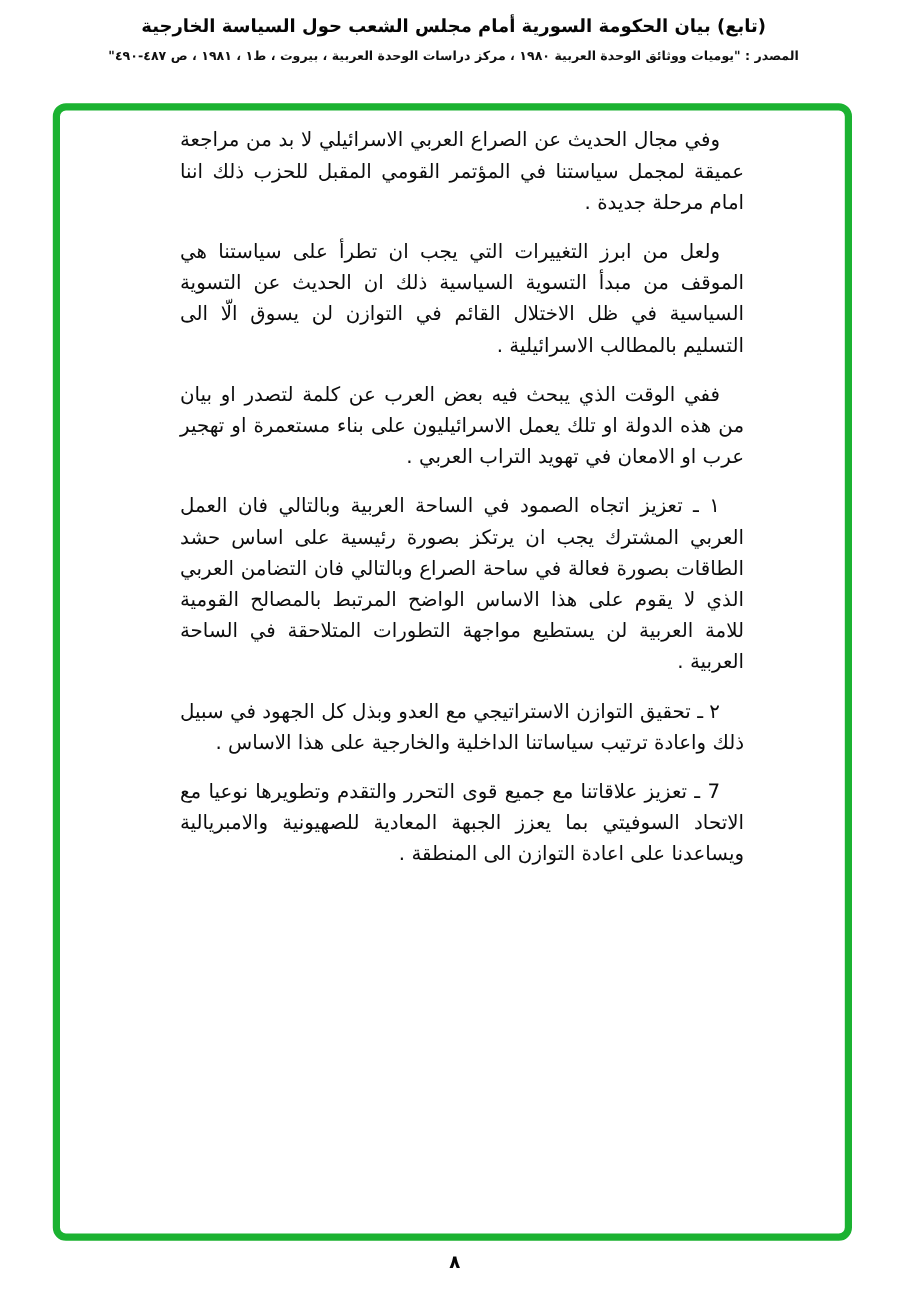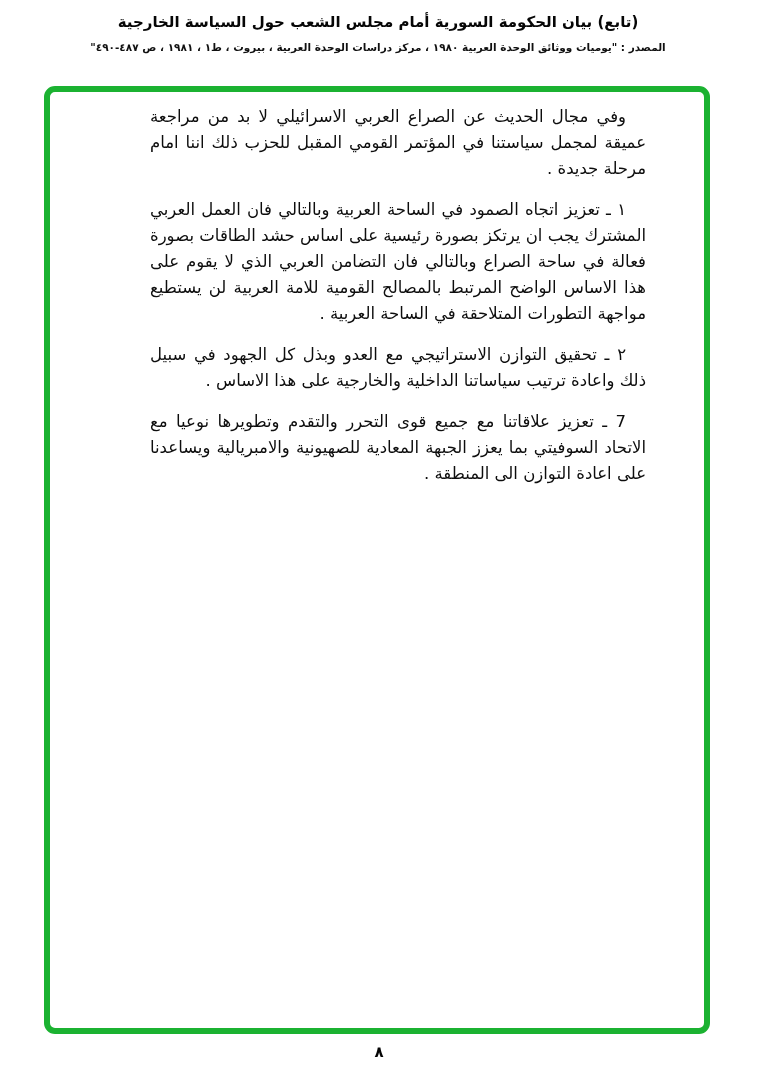--- a/index.html
+++ b/index.html
@@ -44,21 +44,21 @@
     height: 948px;
     box-sizing: border-box;
     border: 6px solid #1bb231;
     border-radius: 11px;
     background: #ffffff;
   }
   .doc-body {
     box-sizing: border-box;
     width: 100%;
     height: 100%;
-    padding: 12px 58px 10px 100px;
+    padding: 12px 84px 10px 100px;
     direction: rtl;
     text-align: justify;
     overflow: hidden;
   }
   .para {
     margin: 0 0 15px 0;
     font-size: 16.5px;
     line-height: 26px;
     text-indent: 20px;
     font-weight: 500;
@@ -81,20 +81,22 @@
 <body>
 
 <div class="header">
   <div class="doc-title">(تابع) بيان الحكومة السورية أمام مجلس الشعب حول السياسة الخارجية</div>
   <div class="doc-source">المصدر :  "يوميات ووثائق الوحدة العربية ١٩٨٠ ، مركز دراسات الوحدة العربية ، بيروت ، ط١ ، ١٩٨١ ، ص ٤٨٧-٤٩٠"</div>
 </div>
 
 <div class="doc-frame">
   <div class="doc-body">
       <p class="para">وفي مجال الحديث عن الصراع العربي الاسرائيلي لا بد من مراجعة عميقة لمجمل سياستنا في المؤتمر القومي المقبل للحزب ذلك اننا امام مرحلة جديدة .</p>
+      <p class="para">ولعل من ابرز التغييرات التي يجب ان تطرأ على سياستنا هي الموقف من مبدأ التسوية السياسية ذلك ان الحديث عن التسوية السياسية في ظل الاختلال القائم في التوازن لن يسوق الّا الى التسليم بالمطالب الاسرائيلية .</p>
+      <p class="para">ففي الوقت الذي يبحث فيه بعض العرب عن كلمة لتصدر او بيان من هذه الدولة او تلك يعمل الاسرائيليون على بناء مستعمرة او تهجير عرب او الامعان في تهويد التراب العربي .</p>
       <p class="para">١ ـ تعزيز اتجاه الصمود في الساحة العربية وبالتالي فان العمل العربي المشترك يجب ان يرتكز بصورة رئيسية على اساس حشد الطاقات بصورة فعالة في ساحة الصراع وبالتالي فان التضامن العربي الذي لا يقوم على هذا الاساس الواضح المرتبط بالمصالح القومية للامة العربية لن يستطيع مواجهة التطورات المتلاحقة في الساحة العربية .</p>
       <p class="para">٢ ـ تحقيق التوازن الاستراتيجي مع العدو وبذل كل الجهود في سبيل ذلك واعادة ترتيب سياساتنا الداخلية والخارجية على هذا الاساس .</p>
       <p class="para">7 ـ تعزيز علاقاتنا مع جميع قوى التحرر والتقدم وتطويرها نوعيا مع الاتحاد السوفيتي بما يعزز الجبهة المعادية للصهيونية والامبريالية ويساعدنا على اعادة التوازن الى المنطقة .</p>
     </div>
 </div>
 
 <div class="page-footer">
   <span class="page-number">٨</span>
 </div>
 

